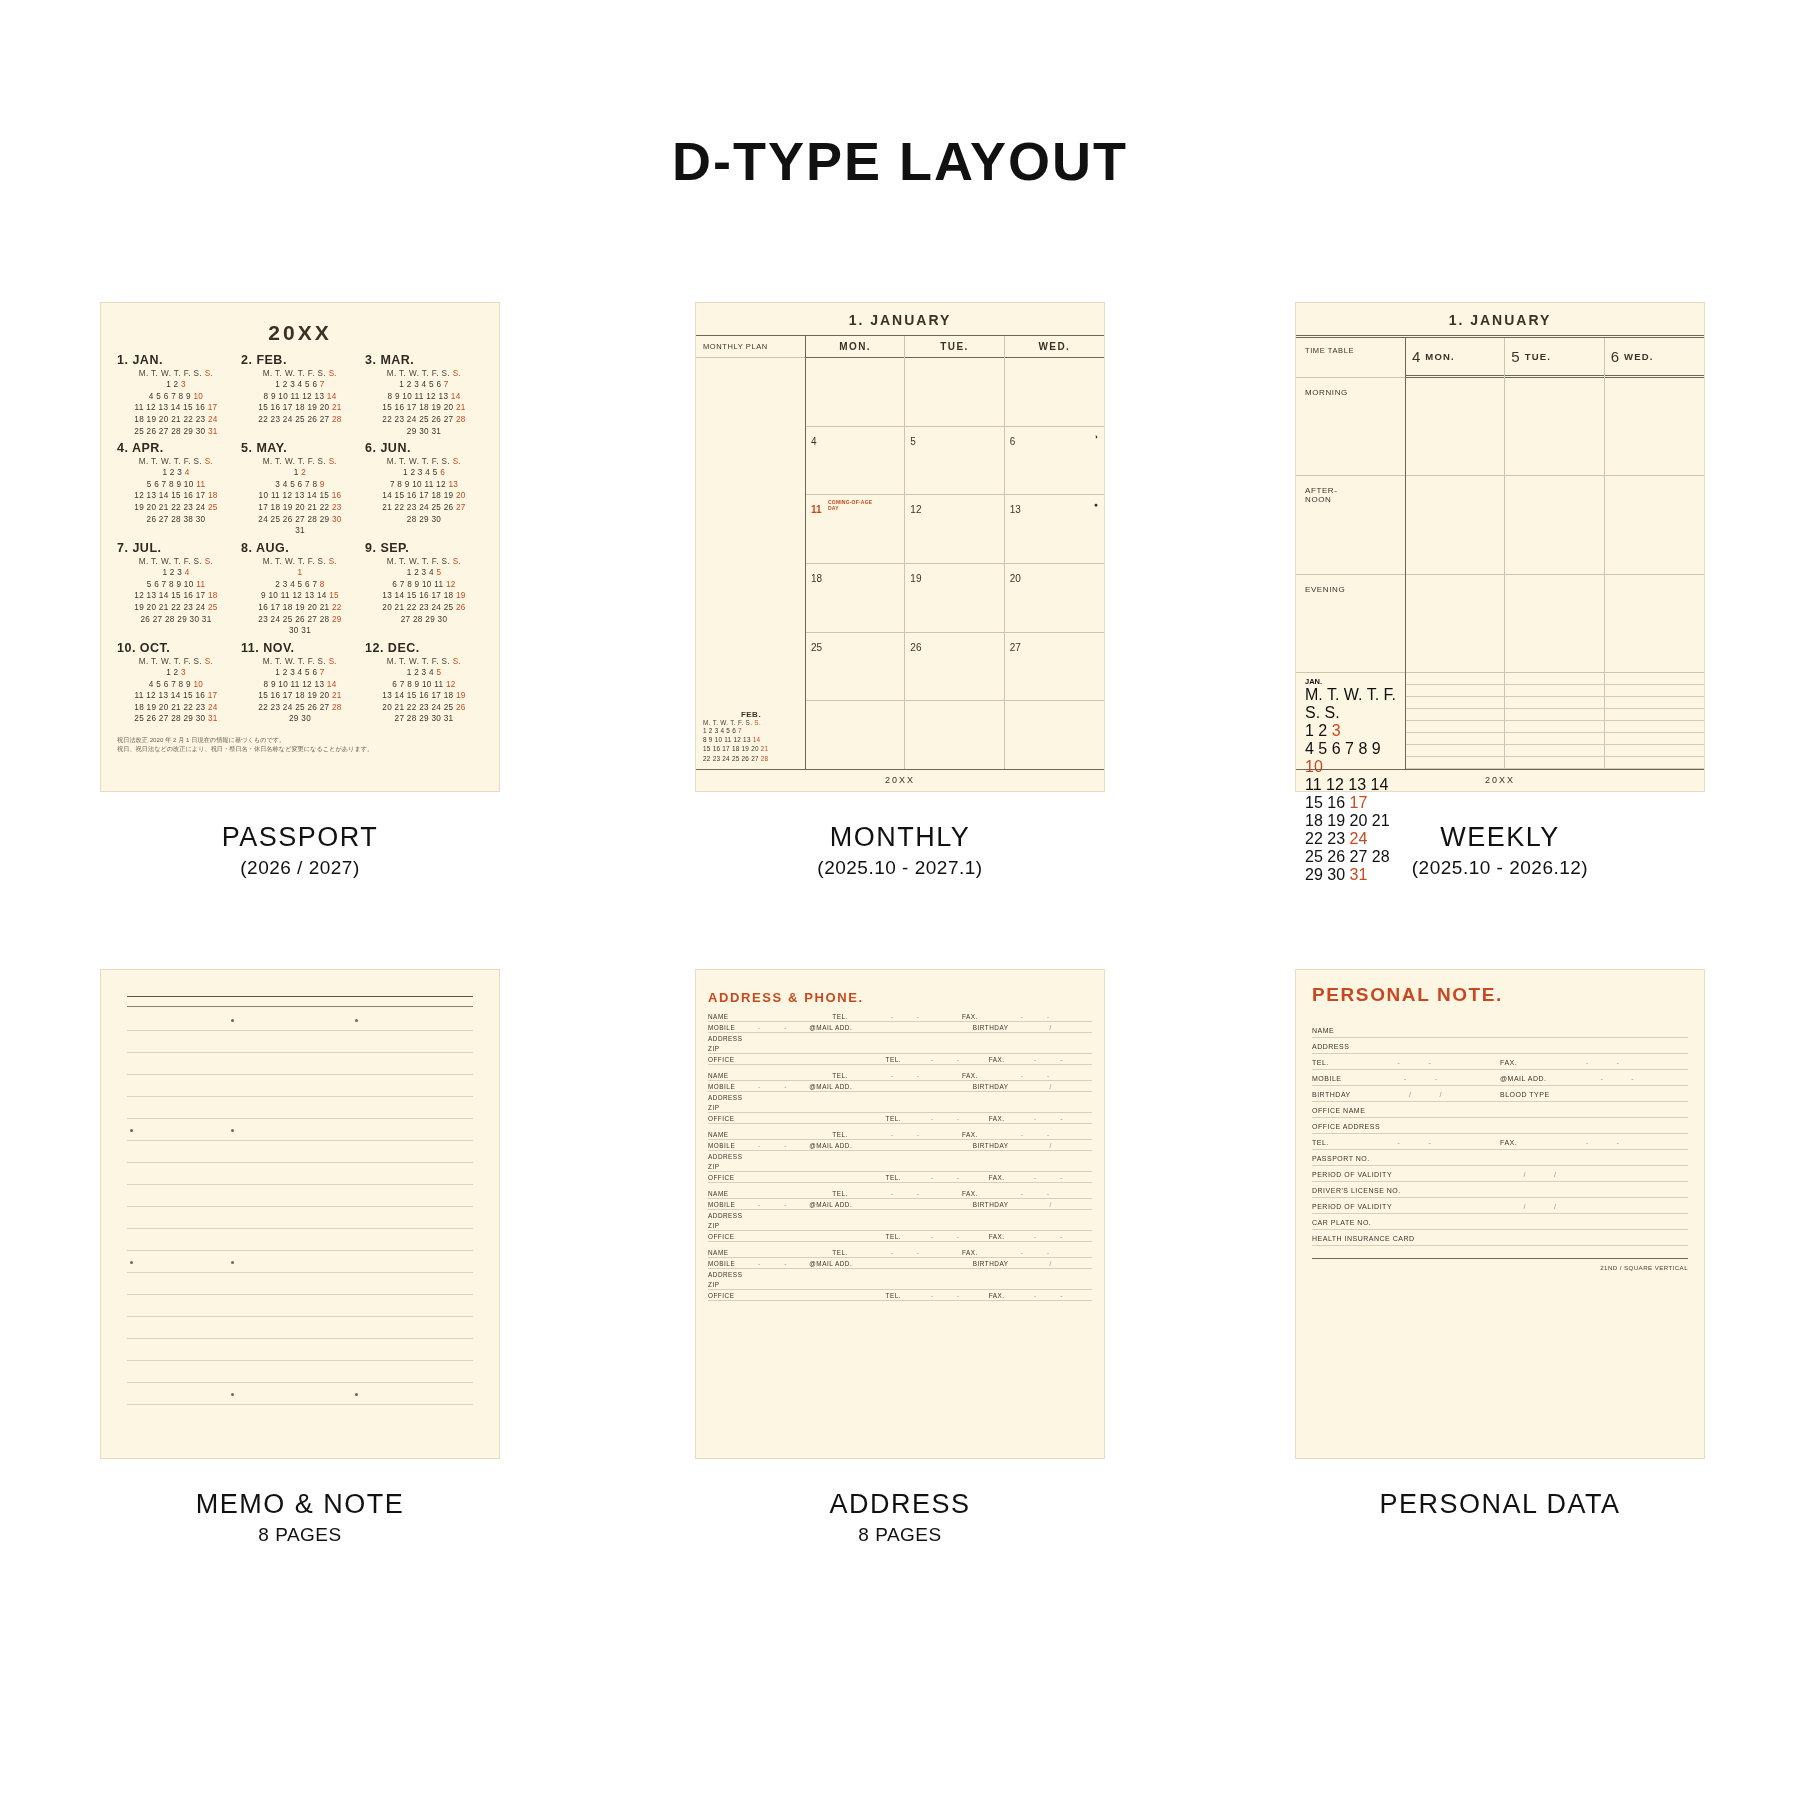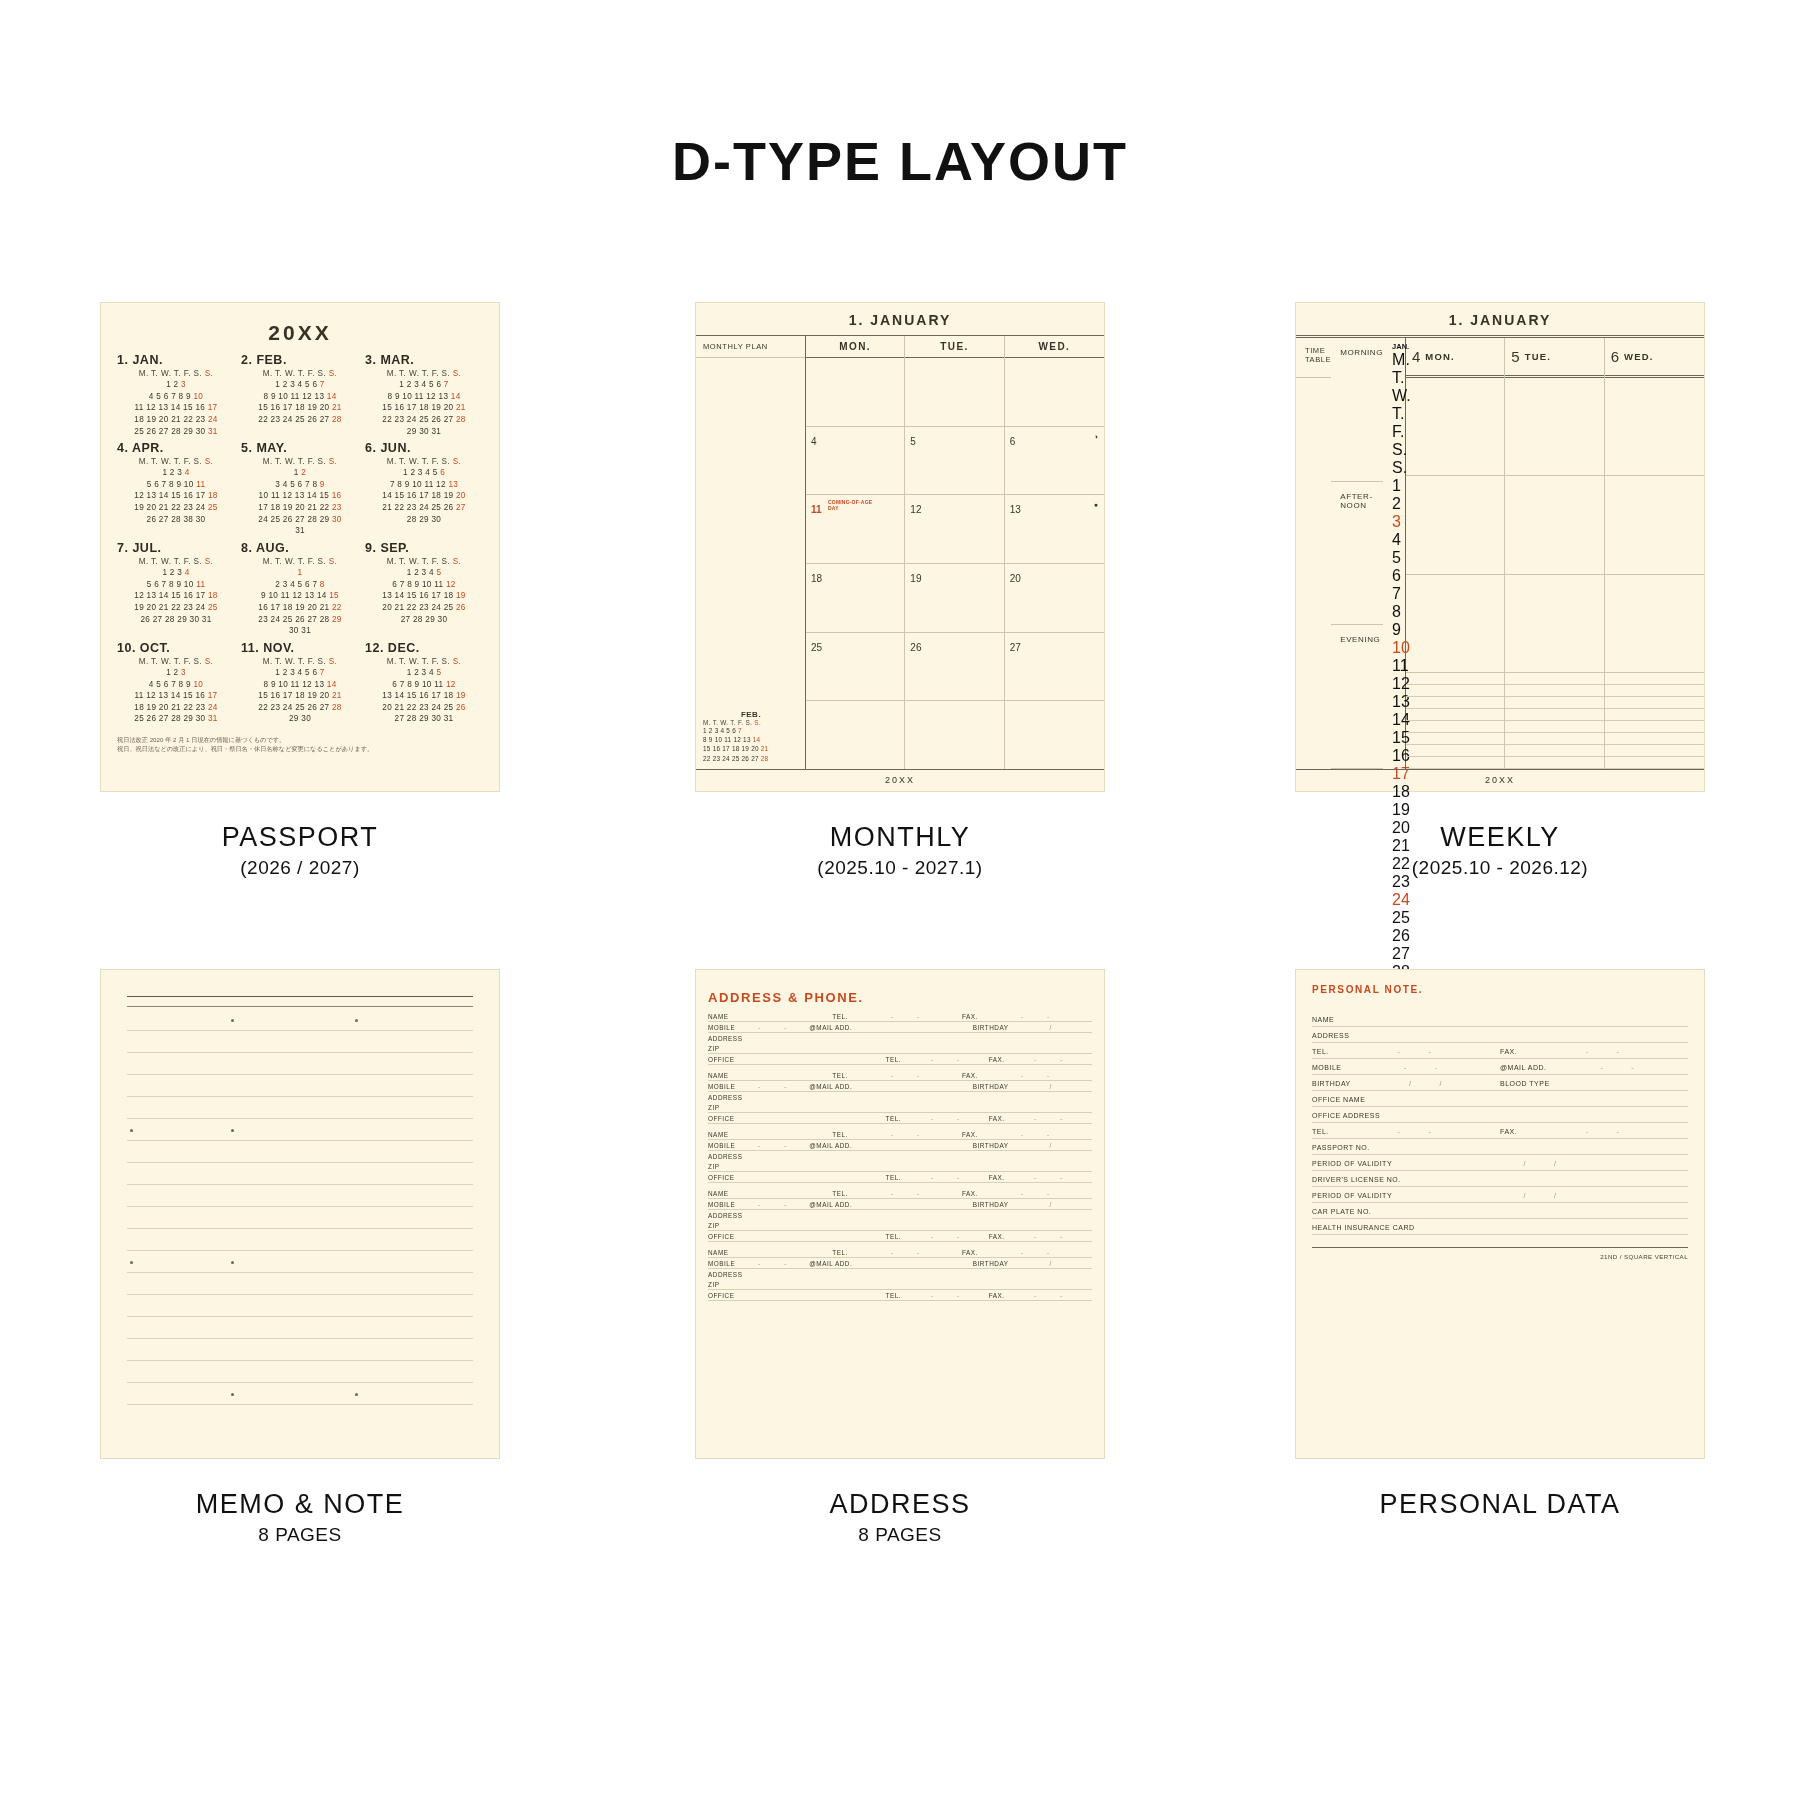--- a/index.html
+++ b/index.html
@@ -61,21 +61,21 @@
   .dnum{font-size:10px;color:#3a342a;}
   .dnum.red{color:#c8491f;font-weight:bold;}
   .holi{font-size:5px;color:#c8491f;position:absolute;left:22px;top:5px;line-height:1.15;width:48px;font-weight:bold;letter-spacing:.2px;}
   .moon{position:absolute;right:6px;top:6px;font-size:7px;color:#3a342a;}
   .mo-foot{text-align:center;font-size:9px;letter-spacing:2px;color:#3a3227;padding:5px 0 6px;border-top:1.4px solid #6f665a;}
 
   
   .wk{display:flex;flex-direction:column;height:100%;}
   .wk-head{text-align:center;font-size:14px;font-weight:bold;letter-spacing:2px;color:#3a3227;padding:9px 0 7px;border-bottom:3px double #6f665a;}
   .wk-body{flex:1;display:grid;grid-template-columns:110px 1fr 1fr 1fr;}
-  .wk-left{border-right:1.4px solid #6f665a;display:flex;flex-direction:row;}
+  .wk-left{border-right:1.4px solid #6f665a;display:flex;flex-direction:column;}
   .wk-tt{font-size:7.5px;letter-spacing:.6px;color:#3a342a;padding:8px 0 0 9px;border-bottom:1px solid #cfc5ae;height:40px;box-sizing:border-box;}
   .wk-slot{font-size:8px;letter-spacing:.6px;color:#3a342a;padding:10px 0 0 9px;border-bottom:1px solid #cfc5ae;box-sizing:border-box;flex:1;}
   .wk-mini{padding:4px 6px 4px 9px;height:96px;box-sizing:border-box;}
   .wk-dcols{display:contents;}
   .wcol{border-right:1px solid #cfc5ae;display:flex;flex-direction:column;}
   .wcol:last-child{border-right:none;}
   .whead{display:flex;align-items:center;gap:5px;padding:4px 6px;border-bottom:3px double #6f665a;height:40px;box-sizing:border-box;}
   .wnum{font-size:15px;color:#3a342a;}
   .wdow{font-size:9.5px;font-weight:bold;letter-spacing:1.2px;color:#3a3227;}
   .wsl{flex:1;border-bottom:1px solid #cfc5ae;}
@@ -92,21 +92,21 @@
   .addr{padding:20px 12px;font-size:6.4px;color:#3a342a;}
   .addr-title{font-size:13px;font-weight:bold;color:#c8491f;letter-spacing:1.6px;margin-bottom:6px;}
   .arow{display:flex;border-bottom:1px solid #d8cfba;padding:2px 0 1px;align-items:flex-end;}
   .arow .lbl{letter-spacing:.5px;white-space:nowrap;}
   .arow .fl{flex:1;}
   .dash{color:#9a9080;padding:0 12px;}
   .grp{margin-bottom:5px;}
 
   
   .pers{padding:14px 16px;font-size:7px;color:#3a342a;}
-  .pers-title{font-size:10px;font-weight:bold;color:#c8491f;letter-spacing:1.6px;margin-bottom:16px;}
+  .pers-title{font-size:19px;font-weight:bold;color:#c8491f;letter-spacing:1.6px;margin-bottom:16px;}
   .prow{display:flex;border-bottom:1px solid #d8cfba;padding:5px 0 3px;align-items:flex-end;letter-spacing:.5px;}
   .prow .half{flex:1;display:flex;align-items:flex-end;}
   .pfoot{display:flex;justify-content:flex-end;border-top:1.2px solid #6f665a;margin-top:12px;padding-top:5px;font-size:6.2px;color:#4a4237;letter-spacing:.4px;}
   .slash{color:#9a9080;padding:0 14px;}
 </style>
 </head>
 <body>
 
 <h1 class="page-title">D-TYPE  LAYOUT</h1>
 

